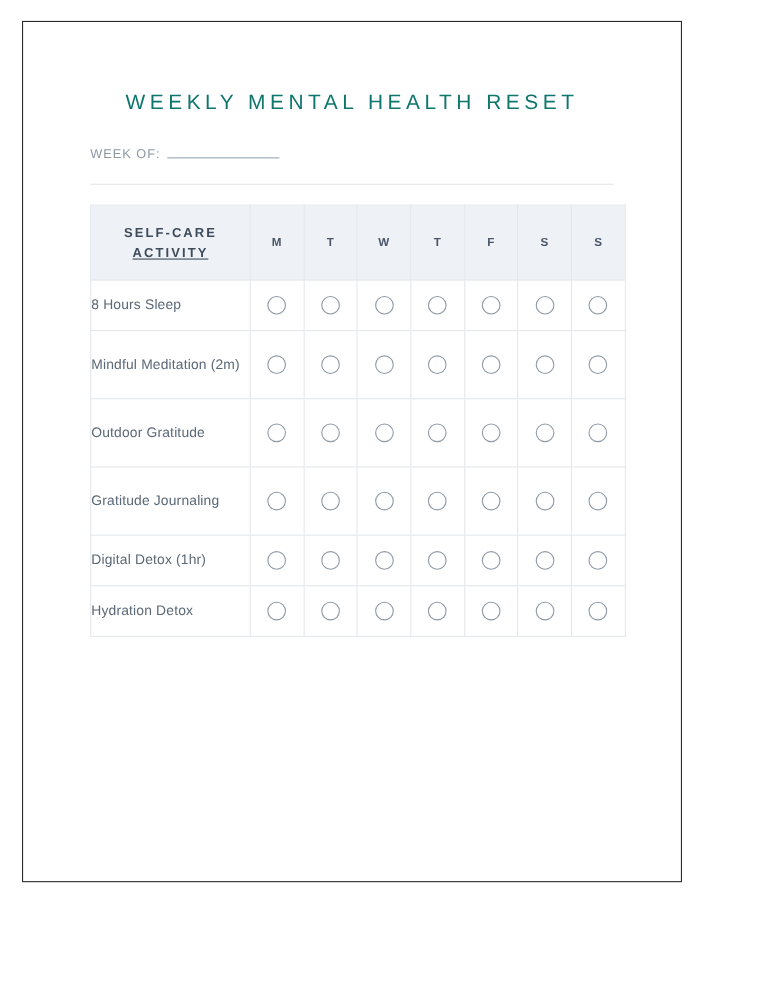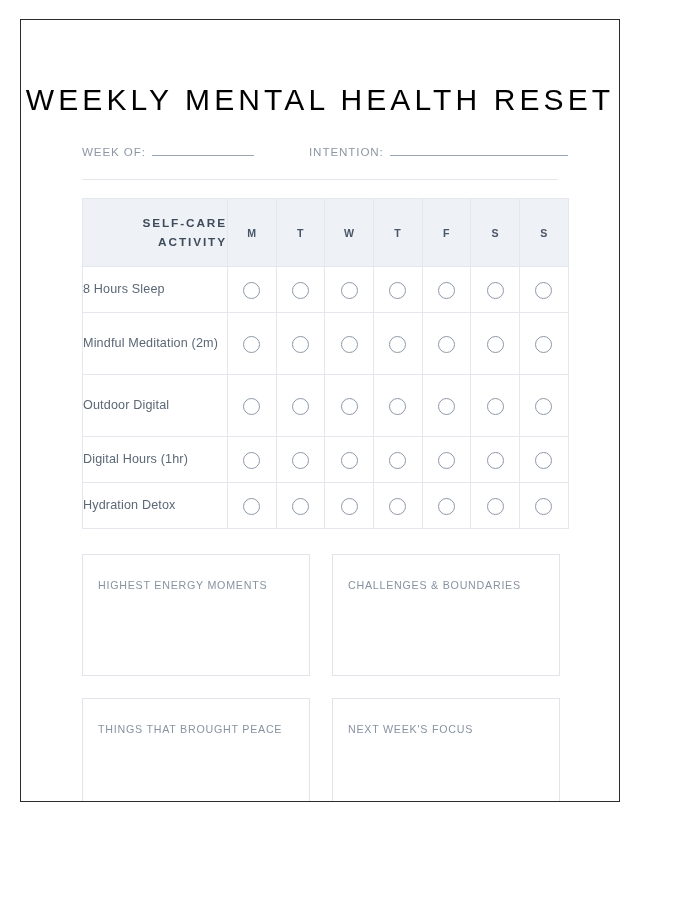--- a/index.html
+++ b/index.html
@@ -40,24 +40,24 @@
     top: 0;
     width: 598px;
     padding: 0;
   }
 
   
   .title {
     margin: 0;
     padding-top: 63px;
     text-align: center;
-    font-size: 30px;
+    font-size: 19px;
     font-weight: 400;
     letter-spacing: 4.1px;
-    color: #000000;
+    color: #0f766e;
     white-space: nowrap;
   }
 
   
   .meta-row {
     position: relative;
     margin: 25px 0 0 0;
     height: 22px;
     padding: 0 41px 0 61px;
   }
@@ -107,24 +107,24 @@
     color: #3e4b5a;
     vertical-align: middle;
   }
   th.col-activity {
     width: 144px;
     height: 67px;
     font-size: 11.8px;
     font-weight: 700;
     letter-spacing: 1.9px;
     line-height: 1.55;
-    text-align: right;
+    text-align: center;
     margin-left: 16px;
   }
-  th.col-activity .hdr-l2 { display: block; }
+  th.col-activity .hdr-l2 { display: block; text-decoration: underline; }
   th.col-day {
     width: 47.7px;
     font-size: 10.6px;
     font-weight: 700;
     letter-spacing: 0.6px;
     text-align: center;
     color: #49566a;
   }
   td.activity {
     padding: 0 0 0 13px;
@@ -180,24 +180,20 @@
 
 <div id="screen">
   <div id="sheet">
     <div id="sheet-inner">
 
       <h1 class="title">WEEKLY MENTAL HEALTH RESET</h1>
 
       <div class="meta-row">
         <div class="meta-field week">
           <span class="meta-label">WEEK OF:</span>
-          <span class="meta-line"></span>
-        </div>
-        <div class="meta-field intention">
-          <span class="meta-label">INTENTION:</span>
           <span class="meta-line"></span>
         </div>
       </div>
 
       <div class="divider"></div>
 
       <div class="tracker-wrap">
         <table class="tracker">
           <thead>
             <tr>
@@ -231,31 +227,41 @@
                 <td class="activity">Mindful Meditation (2m)</td>
                 <td class="check"><span class="circle"></span></td>
                 <td class="check"><span class="circle"></span></td>
                 <td class="check"><span class="circle"></span></td>
                 <td class="check"><span class="circle"></span></td>
                 <td class="check"><span class="circle"></span></td>
                 <td class="check"><span class="circle"></span></td>
                 <td class="check"><span class="circle"></span></td>
               </tr>
               <tr class="r-2line">
-                <td class="activity">Outdoor Digital</td>
+                <td class="activity">Outdoor Gratitude</td>
+                <td class="check"><span class="circle"></span></td>
+                <td class="check"><span class="circle"></span></td>
+                <td class="check"><span class="circle"></span></td>
+                <td class="check"><span class="circle"></span></td>
+                <td class="check"><span class="circle"></span></td>
+                <td class="check"><span class="circle"></span></td>
+                <td class="check"><span class="circle"></span></td>
+              </tr>
+              <tr class="r-2line">
+                <td class="activity">Gratitude Journaling</td>
                 <td class="check"><span class="circle"></span></td>
                 <td class="check"><span class="circle"></span></td>
                 <td class="check"><span class="circle"></span></td>
                 <td class="check"><span class="circle"></span></td>
                 <td class="check"><span class="circle"></span></td>
                 <td class="check"><span class="circle"></span></td>
                 <td class="check"><span class="circle"></span></td>
               </tr>
               <tr class="r-1line">
-                <td class="activity">Digital Hours (1hr)</td>
+                <td class="activity">Digital Detox (1hr)</td>
                 <td class="check"><span class="circle"></span></td>
                 <td class="check"><span class="circle"></span></td>
                 <td class="check"><span class="circle"></span></td>
                 <td class="check"><span class="circle"></span></td>
                 <td class="check"><span class="circle"></span></td>
                 <td class="check"><span class="circle"></span></td>
                 <td class="check"><span class="circle"></span></td>
               </tr>
               <tr class="r-1line">
                 <td class="activity">Hydration Detox</td>
@@ -264,31 +270,16 @@
                 <td class="check"><span class="circle"></span></td>
                 <td class="check"><span class="circle"></span></td>
                 <td class="check"><span class="circle"></span></td>
                 <td class="check"><span class="circle"></span></td>
                 <td class="check"><span class="circle"></span></td>
               </tr>
             </tbody>
         </table>
       </div>
 
-      <div class="notes-grid">
-
-      <div class="note-box">
-            <div class="note-label">HIGHEST ENERGY MOMENTS</div>
-          </div>
-          <div class="note-box">
-            <div class="note-label">CHALLENGES &amp; BOUNDARIES</div>
-          </div>
-          <div class="note-box">
-            <div class="note-label">THINGS THAT BROUGHT PEACE</div>
-          </div>
-          <div class="note-box">
-            <div class="note-label">NEXT WEEK'S FOCUS</div>
-          </div>
-        </div>
 
     </div>
   </div>
 </div>
 
 </body></html>

